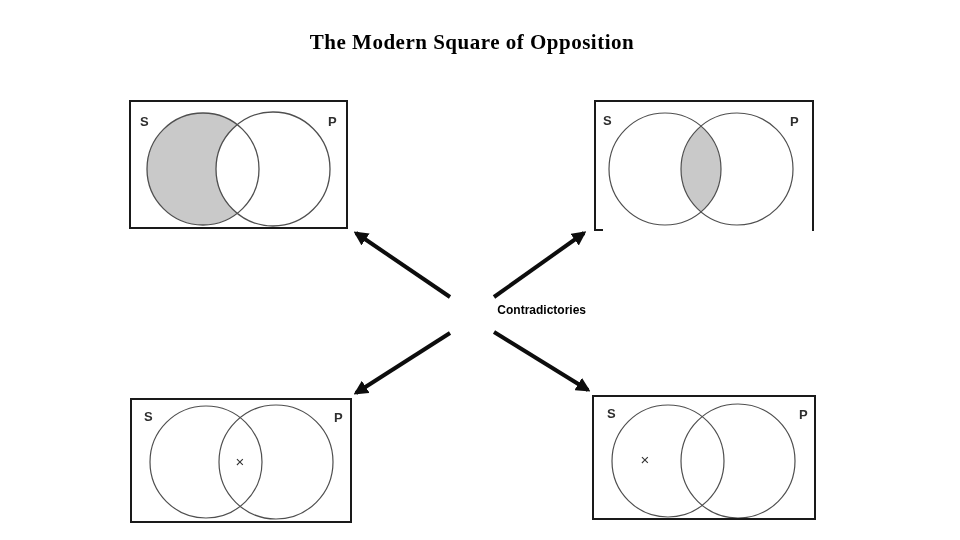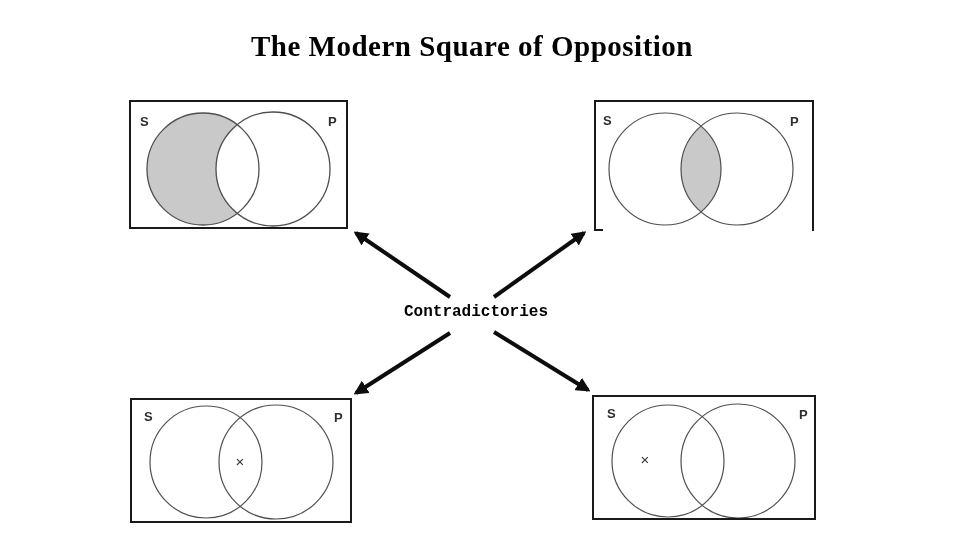--- a/index.html
+++ b/index.html
@@ -2,21 +2,21 @@
 <html><head>
 <meta charset="utf-8">
 <style>
   html,body{margin:0;padding:0;background:#ffffff;}
   #slide{
     position:relative;width:960px;height:540px;background:#ffffff;overflow:hidden;
     font-family:"Liberation Sans", sans-serif;
   }
   .title{
     position:absolute;left:0;top:30px;width:944px;text-align:center;
-    font-family:"Liberation Serif", serif;font-weight:bold;font-size:29px;color:#000;
+    font-family:"Liberation Serif", serif;font-weight:bold;font-size:21px;color:#000;
     letter-spacing:0.5px;
   }
   .venn-box{
     position:absolute;border:2px solid #1a1a1a;background:#ffffff;box-sizing:border-box;
   }
   .venn-box.open-bottom{border-bottom:none;}
   
   .venn-box.open-bottom::after{
     content:"";position:absolute;left:-2px;bottom:0;width:9px;height:2px;background:#1a1a1a;
   }
@@ -26,22 +26,22 @@
   #box-i{left:130px;top:398px;width:222px;height:125px;}
   #box-o{left:592px;top:395px;width:224px;height:125px;}
   .sp-label{
     font-family:"Liberation Sans", sans-serif;font-size:13px;font-weight:600;fill:#2e2e2e;
   }
   .x-mark{
     font-family:"Liberation Sans", sans-serif;font-size:15px;font-weight:400;fill:#333333;
     text-anchor:middle;
   }
   .center-label{
-    position:absolute;left:366px;top:303px;width:220px;text-align:center;
-    font-size:16px;font-weight:bold;color:#000;font-family:Liberation Mono, monospace;
+    position:absolute;left:366px;top:303px;width:220px;text-align:right;
+    font-size:12px;font-weight:bold;color:#000;
   }
   #arrows{position:absolute;left:0;top:0;width:960px;height:540px;pointer-events:none;}
 </style>
 </head>
 <body>
 
 <div id="slide">
 
   <div class="title">The Modern Square of Opposition</div>
 

